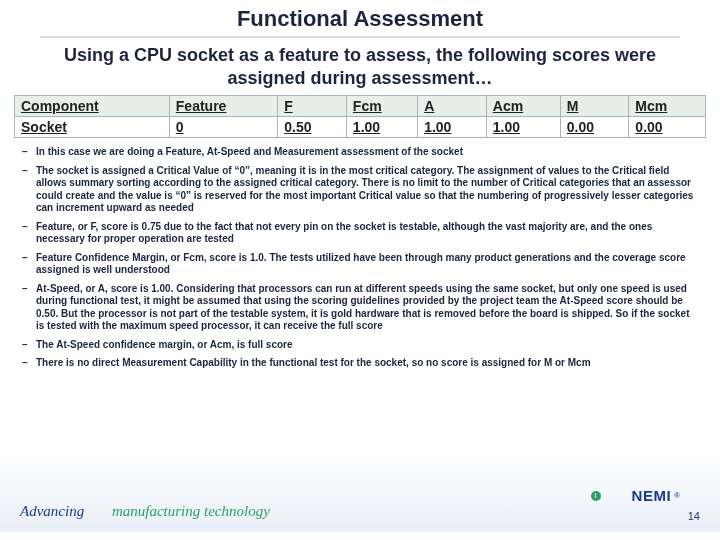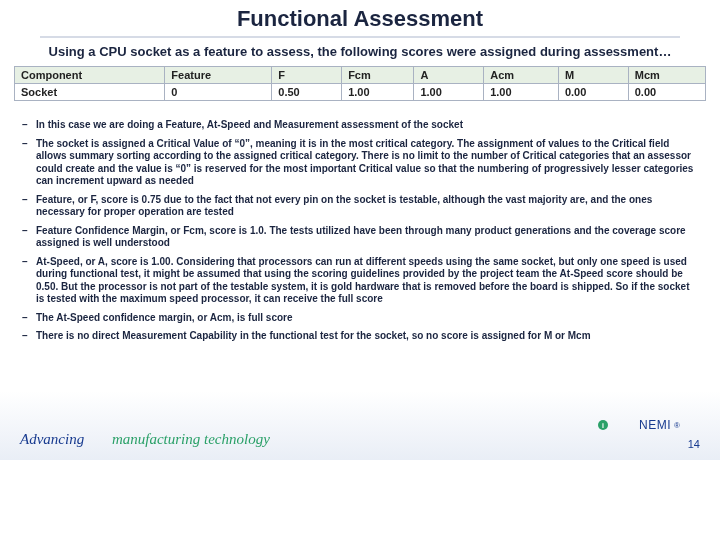--- a/index.html
+++ b/index.html
@@ -1,37 +1,37 @@
 <!DOCTYPE html>
 <html><head>
 <meta charset="utf-8">
 <style>
   * { box-sizing: border-box; margin: 0; padding: 0; }
   html, body { width: 720px; height: 540px; font-family: Arial, sans-serif; background: #fff; overflow: hidden; }
-  .slide { width: 720px; height: 460px; position: relative; background: linear-gradient(#fff 0%, #fff 85%, #e9eef6 100%); }
+  .slide { width: 720px; height: 532px; position: relative; background: linear-gradient(#fff 0%, #fff 85%, #e9eef6 100%); }
   .title { text-align: center; font-size: 22px; font-weight: bold; color: #1b2540; padding-top: 6px; }
   .rule { height: 2px; background: #8a99b8; margin: 4px 40px 6px 40px; opacity: .35; }
-  .subtitle { text-align: center; font-size: 13px; font-weight: bold; color: #1b2540; padding: 0 30px 6px 30px; line-height: 1.25; }
-  table { border-collapse: collapse; width: 692px; margin: 0 14px 18px 14px; font-size: 11px; color: #222; }
+  .subtitle { text-align: center; font-size: 18px; font-weight: bold; color: #1b2540; padding: 0 30px 6px 30px; line-height: 1.25; }
+  table { border-collapse: collapse; width: 692px; margin: 0 14px 8px 14px; font-size: 14px; color: #222; text-decoration: underline; }
   th, td { border: 1px solid #a9b2c2; padding: 2px 6px; text-align: left; font-weight: bold; }
   thead th { background: #e7f0e4; }
   tbody td { background: #fff; }
   .bullets { list-style: none; padding: 0 20px 0 22px; }
   .bullets > li { display: flex; font-size: 10px; color: #1b2540; line-height: 1.25; margin-bottom: 6px; font-weight: bold; }
   .bullets > li > .dash { flex: 0 0 14px; text-align: left; }
   .bullets > li > .txt { flex: 1 1 auto; }
   .footer { position: absolute; left: 0; right: 0; bottom: 0; height: 46px; }
   .tagline { position: absolute; left: 20px; bottom: 12px; font-style: italic; font-family: "Times New Roman", serif; font-size: 15px; }
   .tagline .adv { color: #173a8f; }
   .tagline .mfg { color: #2aa068; margin-left: 24px; }
   .conf { position: absolute; left: 50%; bottom: 10px; transform: translateX(-50%); text-align: center; font-size: 8px; color: #173a8f; line-height: 1.1; }
   .pagenum { position: absolute; right: 20px; bottom: 10px; font-size: 11px; color: #173a8f; }
   .logo { position: absolute; right: 40px; bottom: 28px; display: flex; align-items: center; gap: 3px; }
   .logo .dot { width: 10px; height: 10px; background: #2aa068; border-radius: 50%; display: flex; align-items: center; justify-content: center; font-size: 7px; color: #fff; font-weight: bold; }
-  .logo .word { font-size: 12px; font-weight: normal; color: #173a8f; letter-spacing: .5px; margin-left: 28px; }
+  .logo .word { font-size: 15px; font-weight: bold; color: #173a8f; letter-spacing: .5px; margin-left: 28px; }
   .logo .r { font-size: 8px; color: #173a8f; vertical-align: super; }
 </style>
 </head>
 <body>
 
 <div class="slide">
 
   <div class="title">Functional Assessment</div>
   <div class="rule"></div>
   <div class="subtitle">Using a CPU socket as a feature to assess, the following scores were assigned during assessment…</div>

